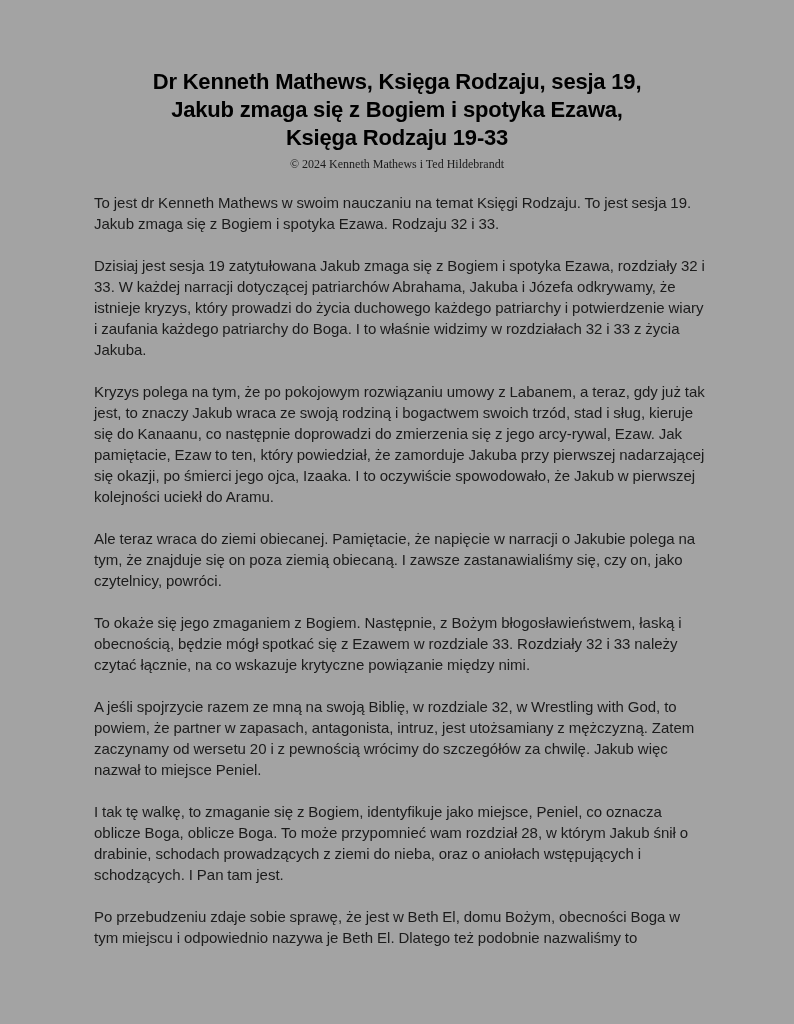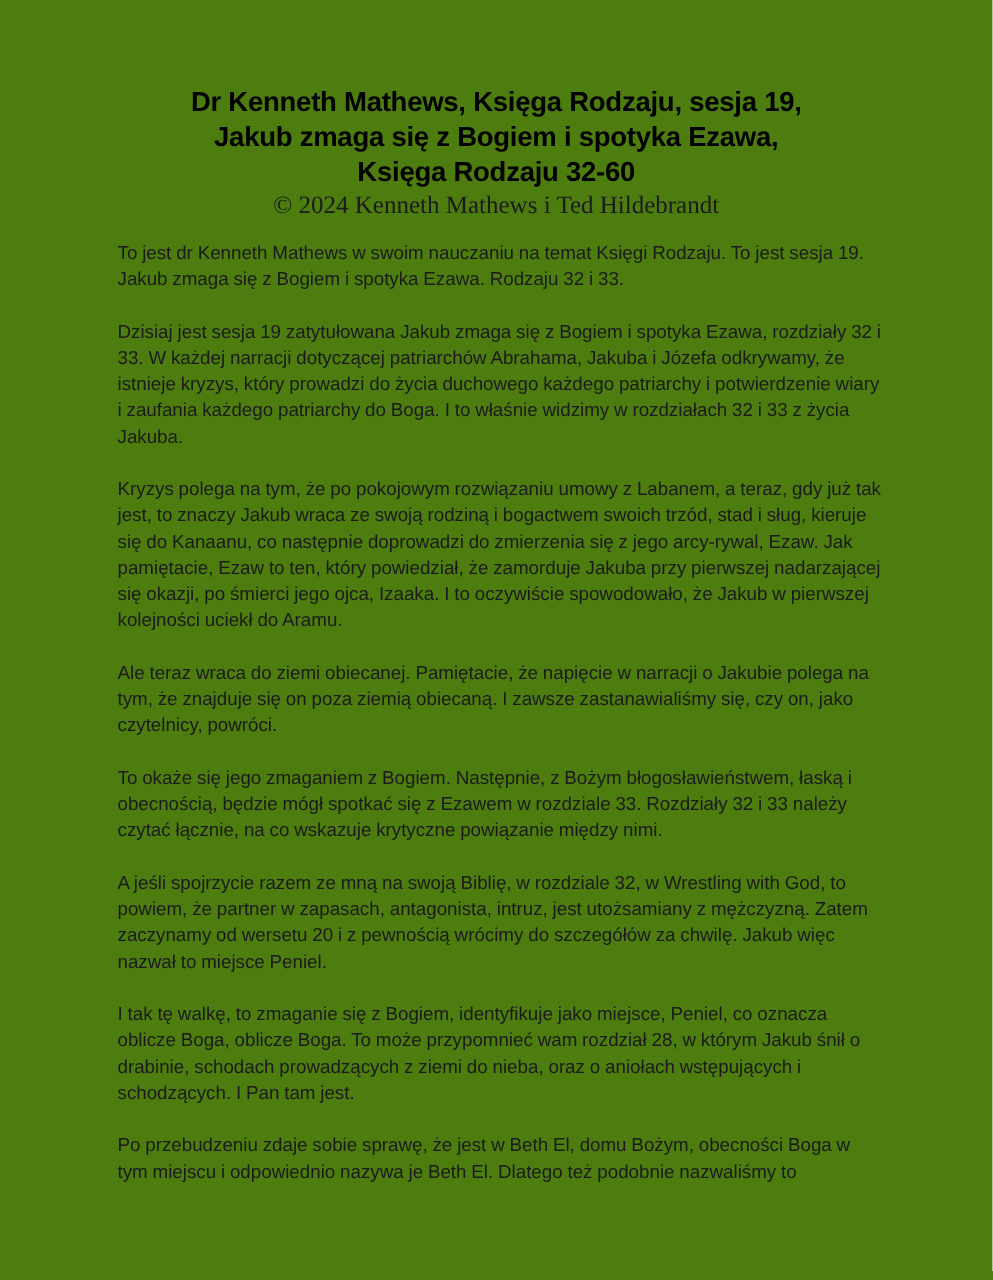--- a/index.html
+++ b/index.html
@@ -1,38 +1,38 @@
 <!DOCTYPE html>
 <html lang="pl"><head>
 <meta charset="utf-8">
 <style>
   * { margin: 0; padding: 0; box-sizing: border-box; }
   html, body { background: #ffffff; }
   .page {
     position: relative;
     width: 794px;
     height: 1024px;
-    background: #4d7c0f;
+    background: #a3a3a3;
     overflow: hidden;
     font-family: "Liberation Sans", "DejaVu Sans", sans-serif;
     color: #1b1b1b;
   }
   .doc-title {
     margin-top: 68px;
     text-align: center;
     font-weight: bold;
     font-size: 22px;
     line-height: 28px;
     color: #000000;
     letter-spacing: -0.2px;
   }
   .copyright {
     text-align: center;
     font-family: "Liberation Serif", "DejaVu Serif", serif;
-    font-size: 20px;
+    font-size: 12px;
     line-height: 20px;
     color: #1b1b1b;
     margin-top: 2px;
   }
   .doc-body {
     margin: 18px 92px 0 94px;
     width: 614px;
   }
   .doc-body p {
     font-size: 15px;
@@ -42,21 +42,21 @@
     word-spacing: -0.3px;
   }
 </style>
 </head>
 <body>
 
 <div class="page">
   <div class="doc-title">
     <div>Dr Kenneth Mathews, Księga Rodzaju, sesja 19,</div>
     <div>Jakub zmaga się z Bogiem i spotyka Ezawa,</div>
-    <div>Księga Rodzaju 32-60</div>
+    <div>Księga Rodzaju 19-33</div>
   </div>
   <div class="copyright">© 2024 Kenneth Mathews i Ted Hildebrandt</div>
   <div class="doc-body" id="doc-body">
       <p>To jest dr Kenneth Mathews w swoim nauczaniu na temat Księgi Rodzaju. To jest sesja 19. Jakub zmaga się z Bogiem i spotyka Ezawa. Rodzaju 32 i 33.</p>
       <p>Dzisiaj jest sesja 19 zatytułowana Jakub zmaga się z Bogiem i spotyka Ezawa, rozdziały 32 i 33. W każdej narracji dotyczącej patriarchów Abrahama, Jakuba i Józefa odkrywamy, że istnieje kryzys, który prowadzi do życia duchowego każdego patriarchy i potwierdzenie wiary i zaufania każdego patriarchy do Boga. I to właśnie widzimy w rozdziałach 32 i 33 z życia Jakuba.</p>
       <p>Kryzys polega na tym, że po pokojowym rozwiązaniu umowy z Labanem, a teraz, gdy już tak jest, to znaczy Jakub wraca ze swoją rodziną i bogactwem swoich trzód, stad i sług, kieruje się do Kanaanu, co następnie doprowadzi do zmierzenia się z jego arcy-rywal, Ezaw. Jak pamiętacie, Ezaw to ten, który powiedział, że zamorduje Jakuba przy pierwszej nadarzającej się okazji, po śmierci jego ojca, Izaaka. I to oczywiście spowodowało, że Jakub w pierwszej kolejności uciekł do Aramu.</p>
       <p>Ale teraz wraca do ziemi obiecanej. Pamiętacie, że napięcie w narracji o Jakubie polega na tym, że znajduje się on poza ziemią obiecaną. I zawsze zastanawialiśmy się, czy on, jako czytelnicy, powróci.</p>
       <p>To okaże się jego zmaganiem z Bogiem. Następnie, z Bożym błogosławieństwem, łaską i obecnością, będzie mógł spotkać się z Ezawem w rozdziale 33. Rozdziały 32 i 33 należy czytać łącznie, na co wskazuje krytyczne powiązanie między nimi.</p>
       <p>A jeśli spojrzycie razem ze mną na swoją Biblię, w rozdziale 32, w Wrestling with God, to powiem, że partner w zapasach, antagonista, intruz, jest utożsamiany z mężczyzną. Zatem zaczynamy od wersetu 20 i z pewnością wrócimy do szczegółów za chwilę. Jakub więc nazwał to miejsce Peniel.</p>
       <p>I tak tę walkę, to zmaganie się z Bogiem, identyfikuje jako miejsce, Peniel, co oznacza oblicze Boga, oblicze Boga. To może przypomnieć wam rozdział 28, w którym Jakub śnił o drabinie, schodach prowadzących z ziemi do nieba, oraz o aniołach wstępujących i schodzących. I Pan tam jest.</p>

